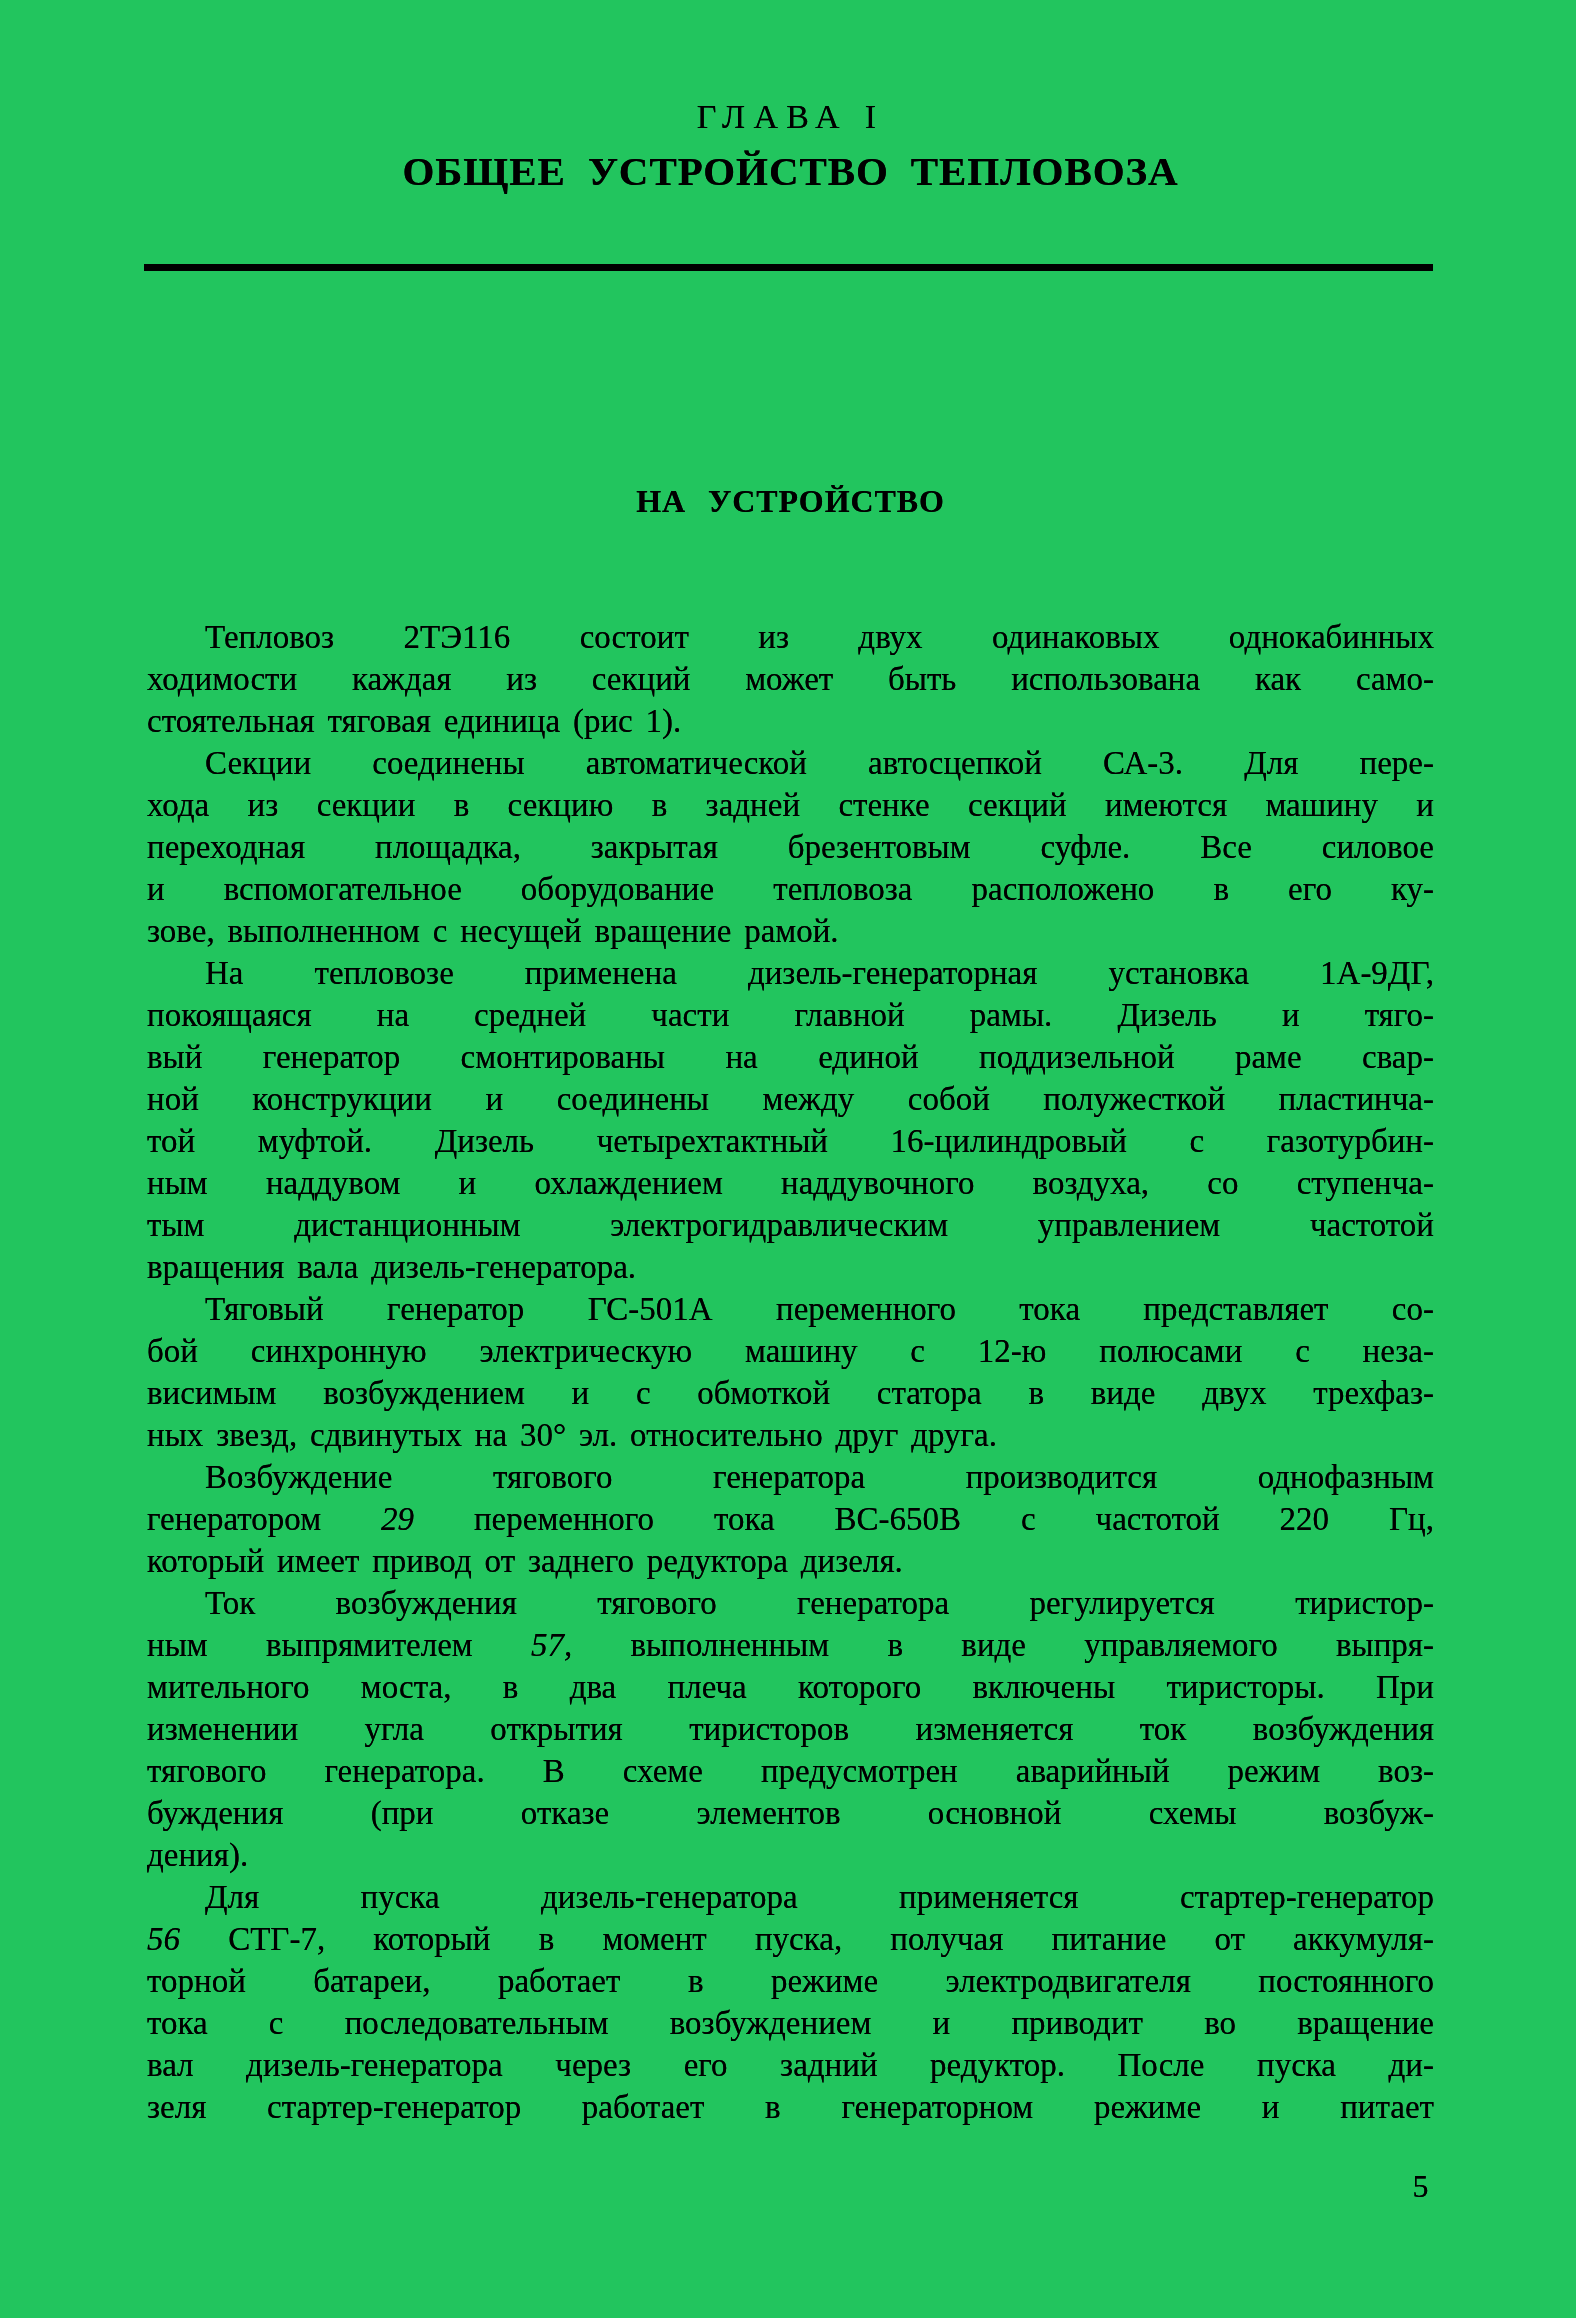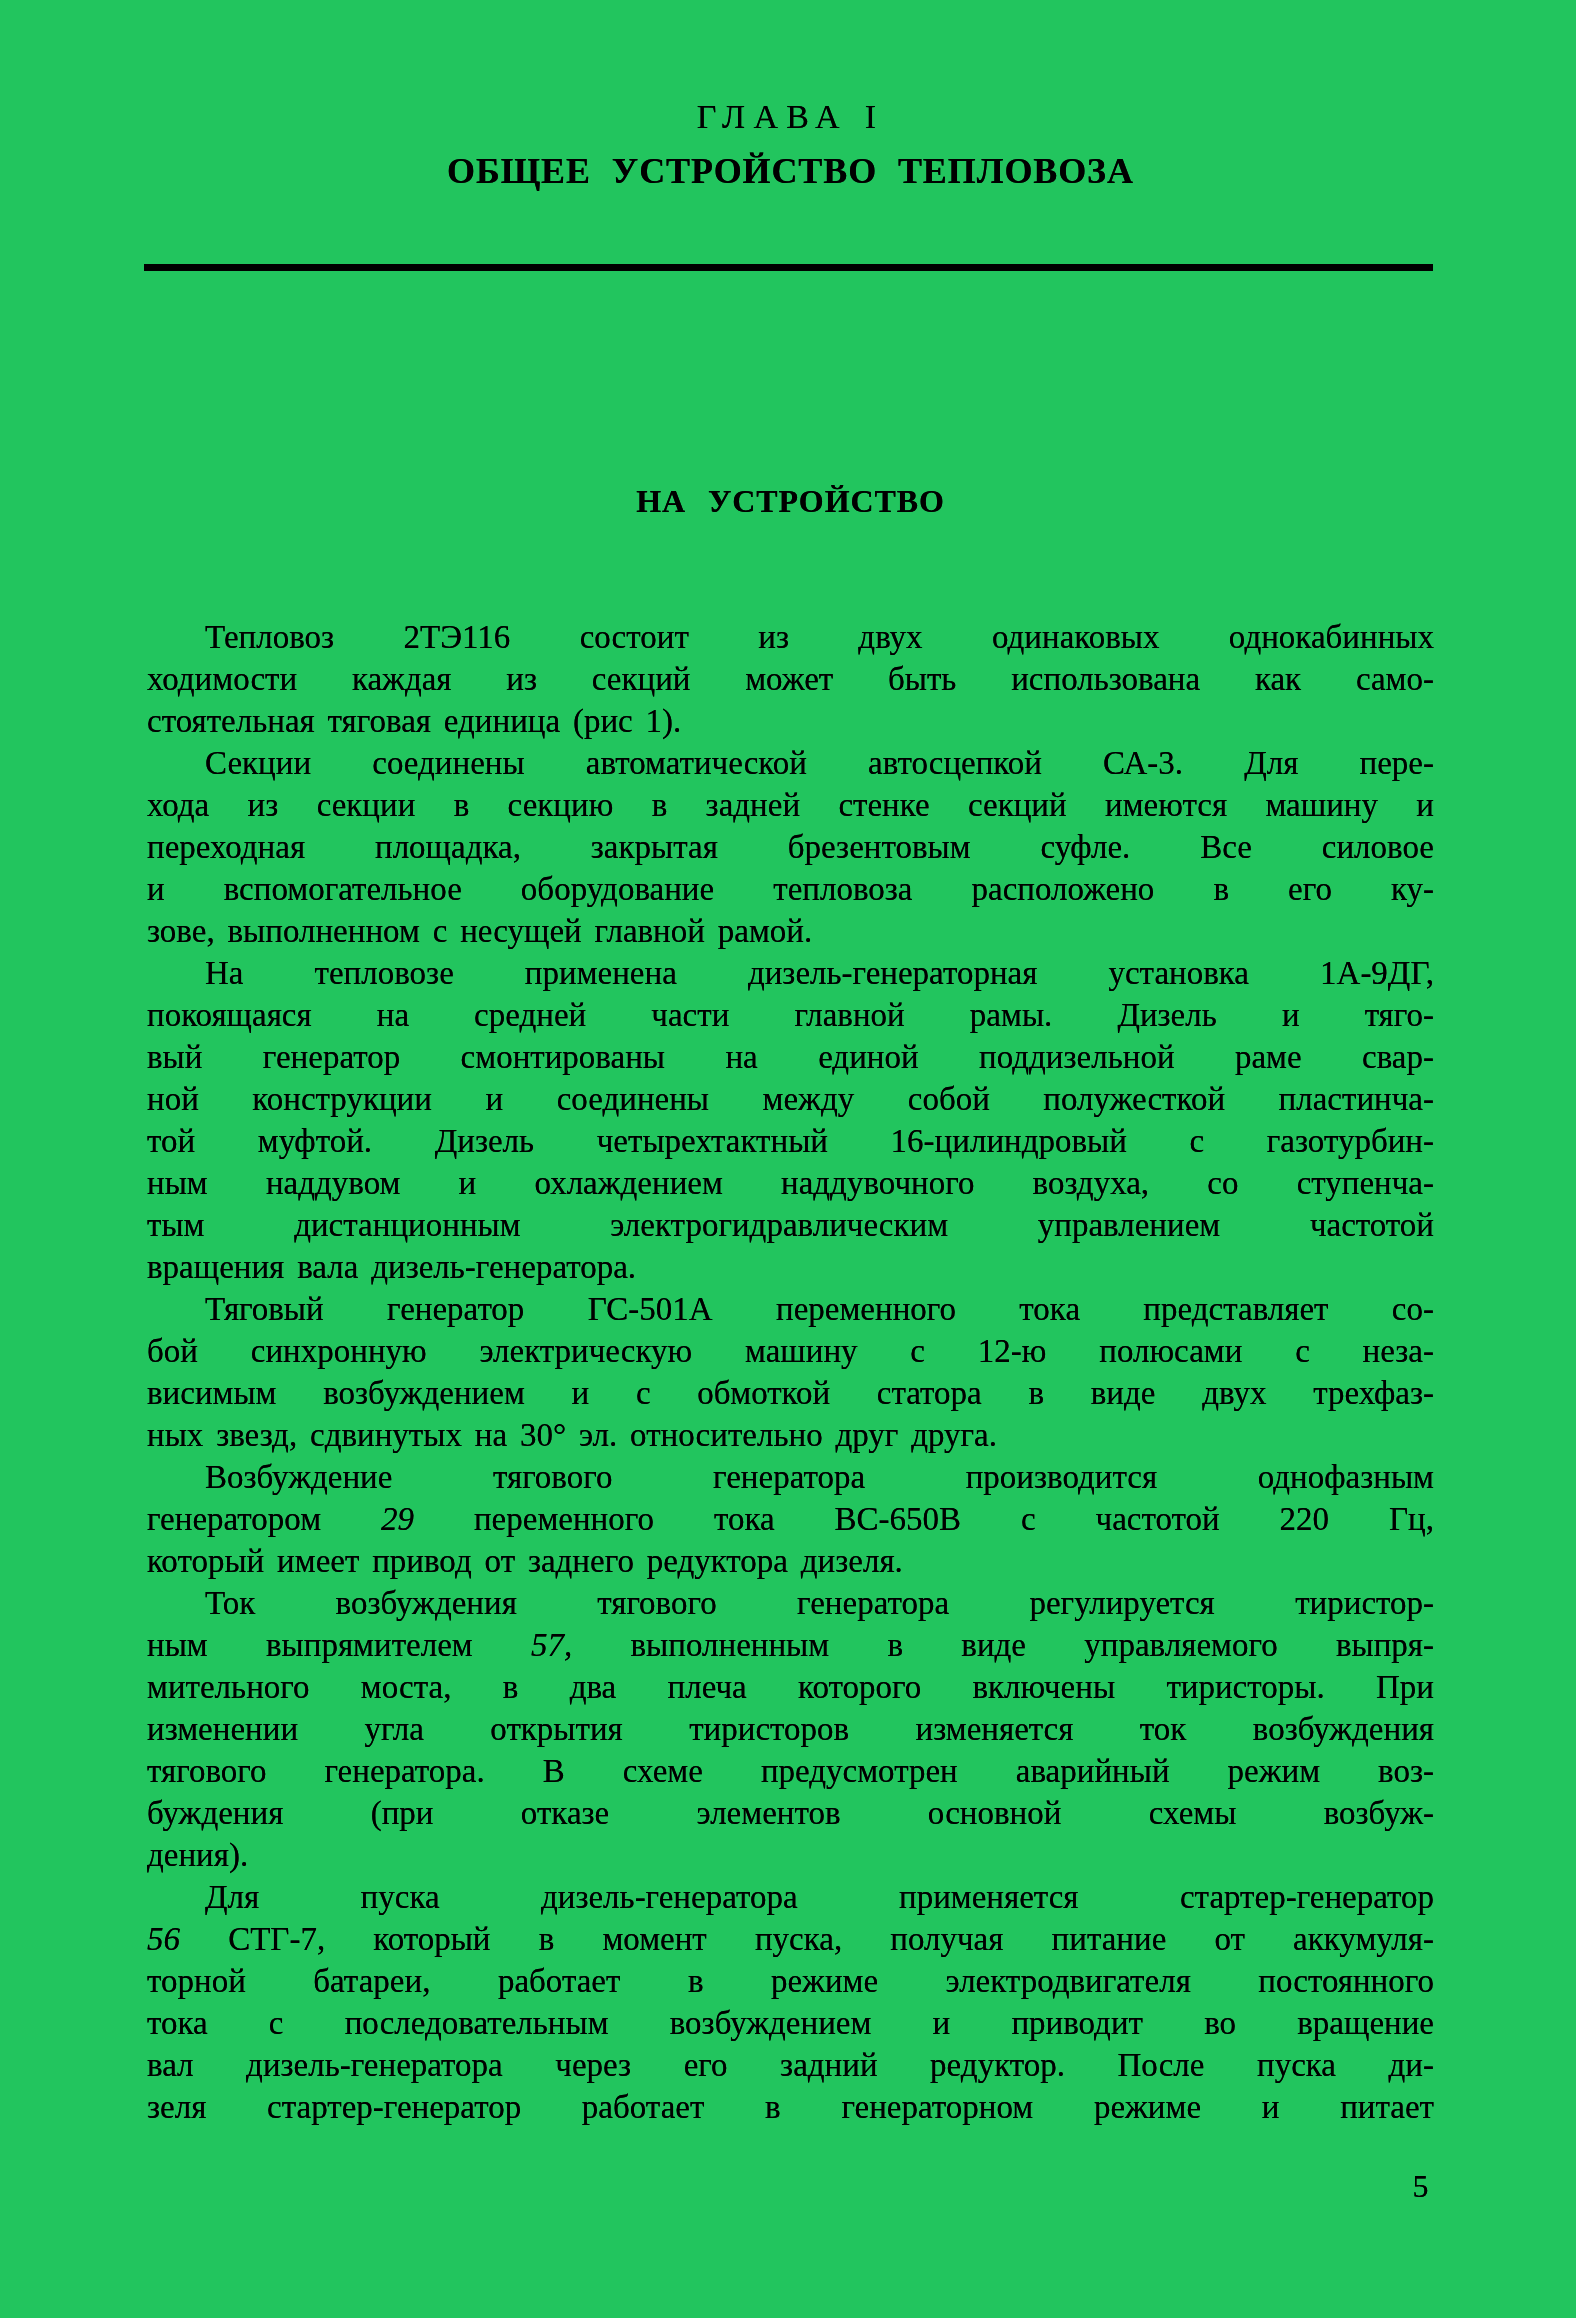--- a/index.html
+++ b/index.html
@@ -29,21 +29,21 @@
     letter-spacing: 8.3px;
     font-weight: 500;
     white-space: nowrap;
   }
   .chapter-title {
     position: absolute;
     top: 149px;
     left: 147px;
     width: 1287px;
     text-align: center;
-    font-size: 36px;
+    font-size: 41px;
     line-height: 45px;
     font-weight: bold;
     letter-spacing: 0.9px;
     word-spacing: 11px;
     white-space: nowrap;
   }
   .rule {
     position: absolute;
     top: 264px;
     left: 144px;
@@ -114,21 +114,21 @@
       <div class="paragraph">
         <div class="line indent">Тепловоз 2ТЭ116 состоит из двух одинаковых однокабинных</div>
         <div class="line">ходимости каждая из секций может быть использована как само-</div>
         <div class="line last">стоятельная тяговая единица (рис 1).</div>
       </div>
       <div class="paragraph">
         <div class="line indent">Секции соединены автоматической автосцепкой СА-3. Для пере-</div>
         <div class="line">хода из секции в секцию в задней стенке секций имеются машину и</div>
         <div class="line">переходная площадка, закрытая брезентовым суфле. Все силовое</div>
         <div class="line">и вспомогательное оборудование тепловоза расположено в его ку-</div>
-        <div class="line last">зове, выполненном с несущей главной рамой.</div>
+        <div class="line last">зове, выполненном с несущей вращение рамой.</div>
       </div>
       <div class="paragraph">
         <div class="line indent">На тепловозе применена дизель-генераторная установка 1А-9ДГ,</div>
         <div class="line">покоящаяся на средней части главной рамы. Дизель и тяго-</div>
         <div class="line">вый генератор смонтированы на единой поддизельной раме свар-</div>
         <div class="line">ной конструкции и соединены между собой полужесткой пластинча-</div>
         <div class="line">той муфтой. Дизель четырехтактный 16-цилиндровый с газотурбин-</div>
         <div class="line">ным наддувом и охлаждением наддувочного воздуха, со ступенча-</div>
         <div class="line">тым дистанционным электрогидравлическим управлением частотой</div>
         <div class="line last">вращения вала дизель-генератора.</div>

